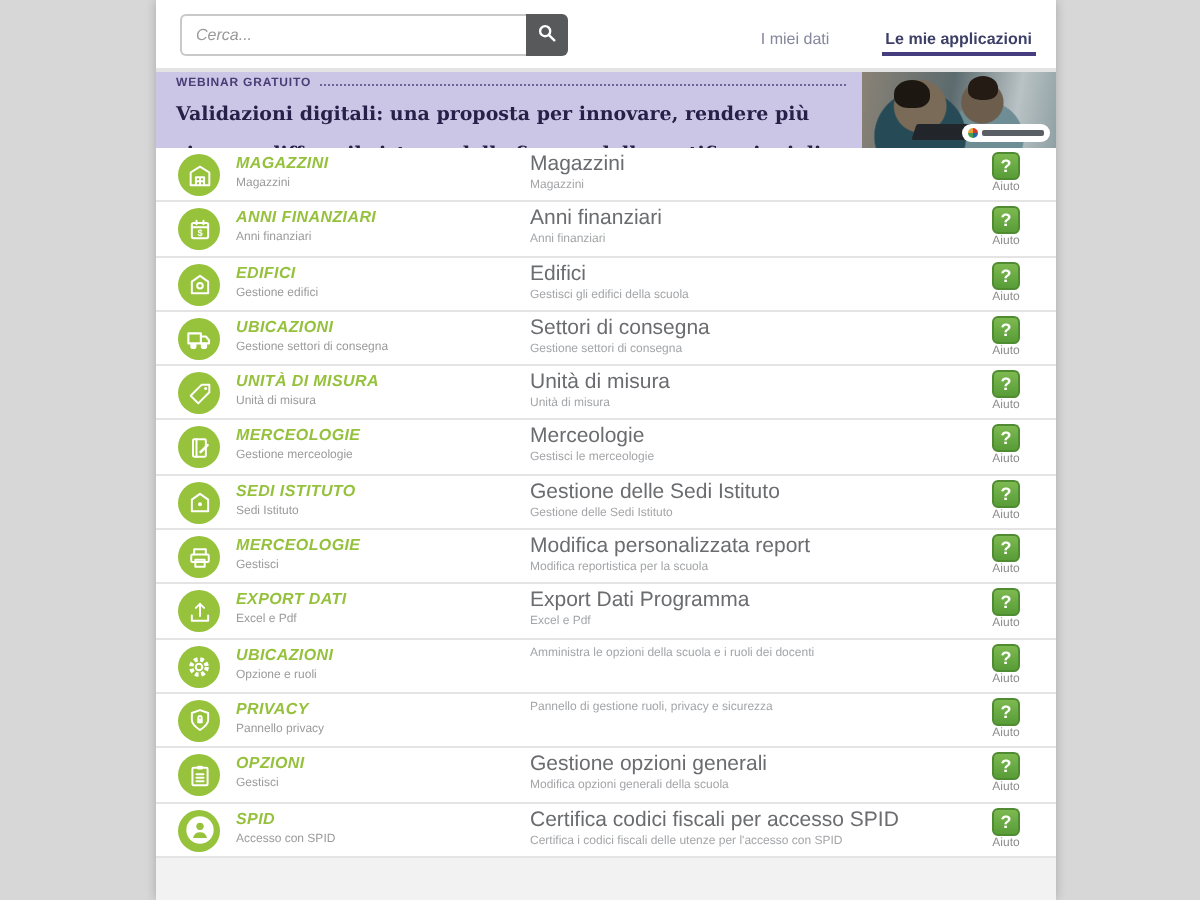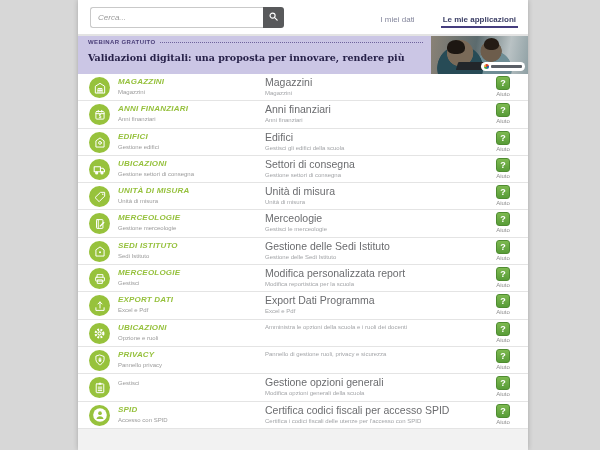--- a/index.html
+++ b/index.html
@@ -373,20 +373,21 @@
       </div>
       <div class="app-row">
         <span class="icon-circle">
           <svg width="14" height="14" viewBox="0 0 24 24" fill="none" stroke="#fff" stroke-width="1.7" stroke-linecap="round" stroke-linejoin="round">
             <rect x="5.5" y="5" width="13" height="15" rx="1"></rect>
             <rect x="9.5" y="3.2" width="5" height="3.2" rx="1" fill="#fff" stroke="none"></rect>
             <path d="M9 10.5h6M9 13.5h6M9 16.5h6"></path>
           </svg>
         </span>
         <span class="col-left">
+          <div class="app-label">OPZIONI</div>
           <div class="app-sublabel">Gestisci</div>
         </span>
         <span class="col-mid">
           <div class="app-title">Gestione opzioni generali</div>
           <div class="app-desc">Modifica opzioni generali della scuola</div>
         </span>
         <span class="col-help">
           <div class="help-btn">?</div>
           <div class="help-label">Aiuto</div>
         </span>

